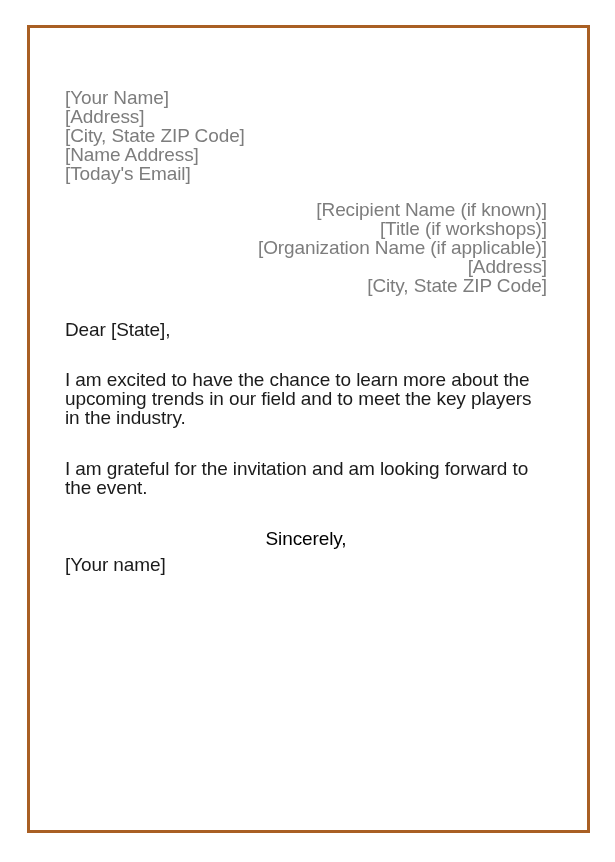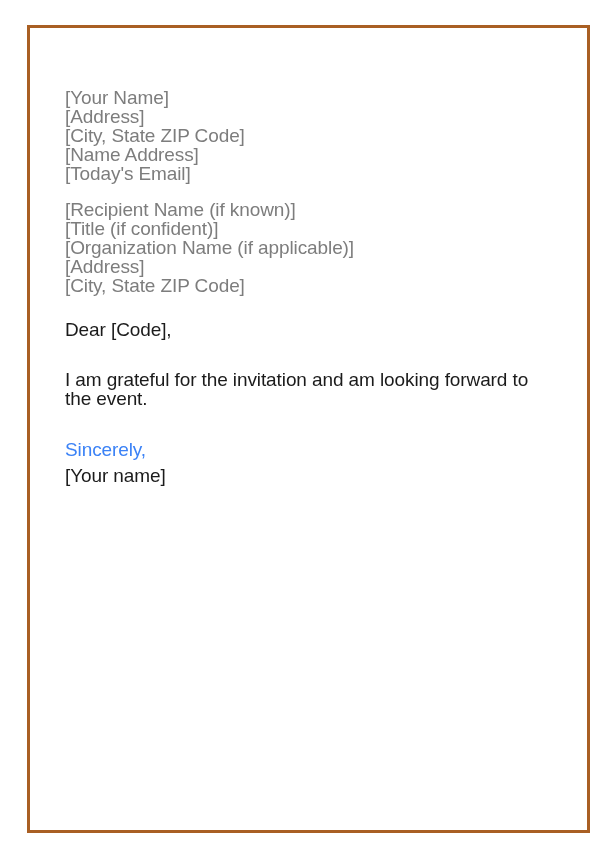--- a/index.html
+++ b/index.html
@@ -40,32 +40,34 @@
   }
   .addr-line {
     color: #7d7d7d;
     line-height: 19px;
   }
   .sender-block {
     margin: 0 0 17px 0;
   }
   .recipient-block {
     margin: 0 0 25px 0;
+    text-align: right;
   }
   .salutation {
     margin: 0 0 31px 0;
     color: #1b1b1b;
   }
   .paragraph {
     margin: 0 0 32px 0;
     color: #1b1b1b;
   }
   .closing {
     margin: 0 0 7px 0;
-    color: #3b82f6;
+    color: #000000;
+    text-align: center;
   }
   .signature {
     margin: 0;
     color: #1b1b1b;
   }
 </style>
 </head>
 <body>
 
 <div class="sheet">
@@ -76,27 +78,28 @@
     <div class="sender-block">
       <div class="addr-line">[Your Name]</div>
       <div class="addr-line">[Address]</div>
       <div class="addr-line">[City, State ZIP Code]</div>
       <div class="addr-line">[Name Address]</div>
       <div class="addr-line">[Today's Email]</div>
     </div>
 
     <div class="recipient-block">
       <div class="addr-line">[Recipient Name (if known)]</div>
-      <div class="addr-line">[Title (if confident)]</div>
+      <div class="addr-line">[Title (if workshops)]</div>
       <div class="addr-line">[Organization Name (if applicable)]</div>
       <div class="addr-line">[Address]</div>
       <div class="addr-line">[City, State ZIP Code]</div>
     </div>
 
-    <div class="salutation">Dear [Code],</div>
+    <div class="salutation">Dear [State],</div>
 
+    <p class="paragraph">I am excited to have the chance to learn more about the upcoming trends in our field and to meet the key players in the industry.</p>
     <p class="paragraph">I am grateful for the invitation and am looking forward to the event.</p>
 
     <div class="closing">Sincerely,</div>
     <div class="signature">[Your name]</div>
 
   </div>
 </div>
 
 </body></html>

